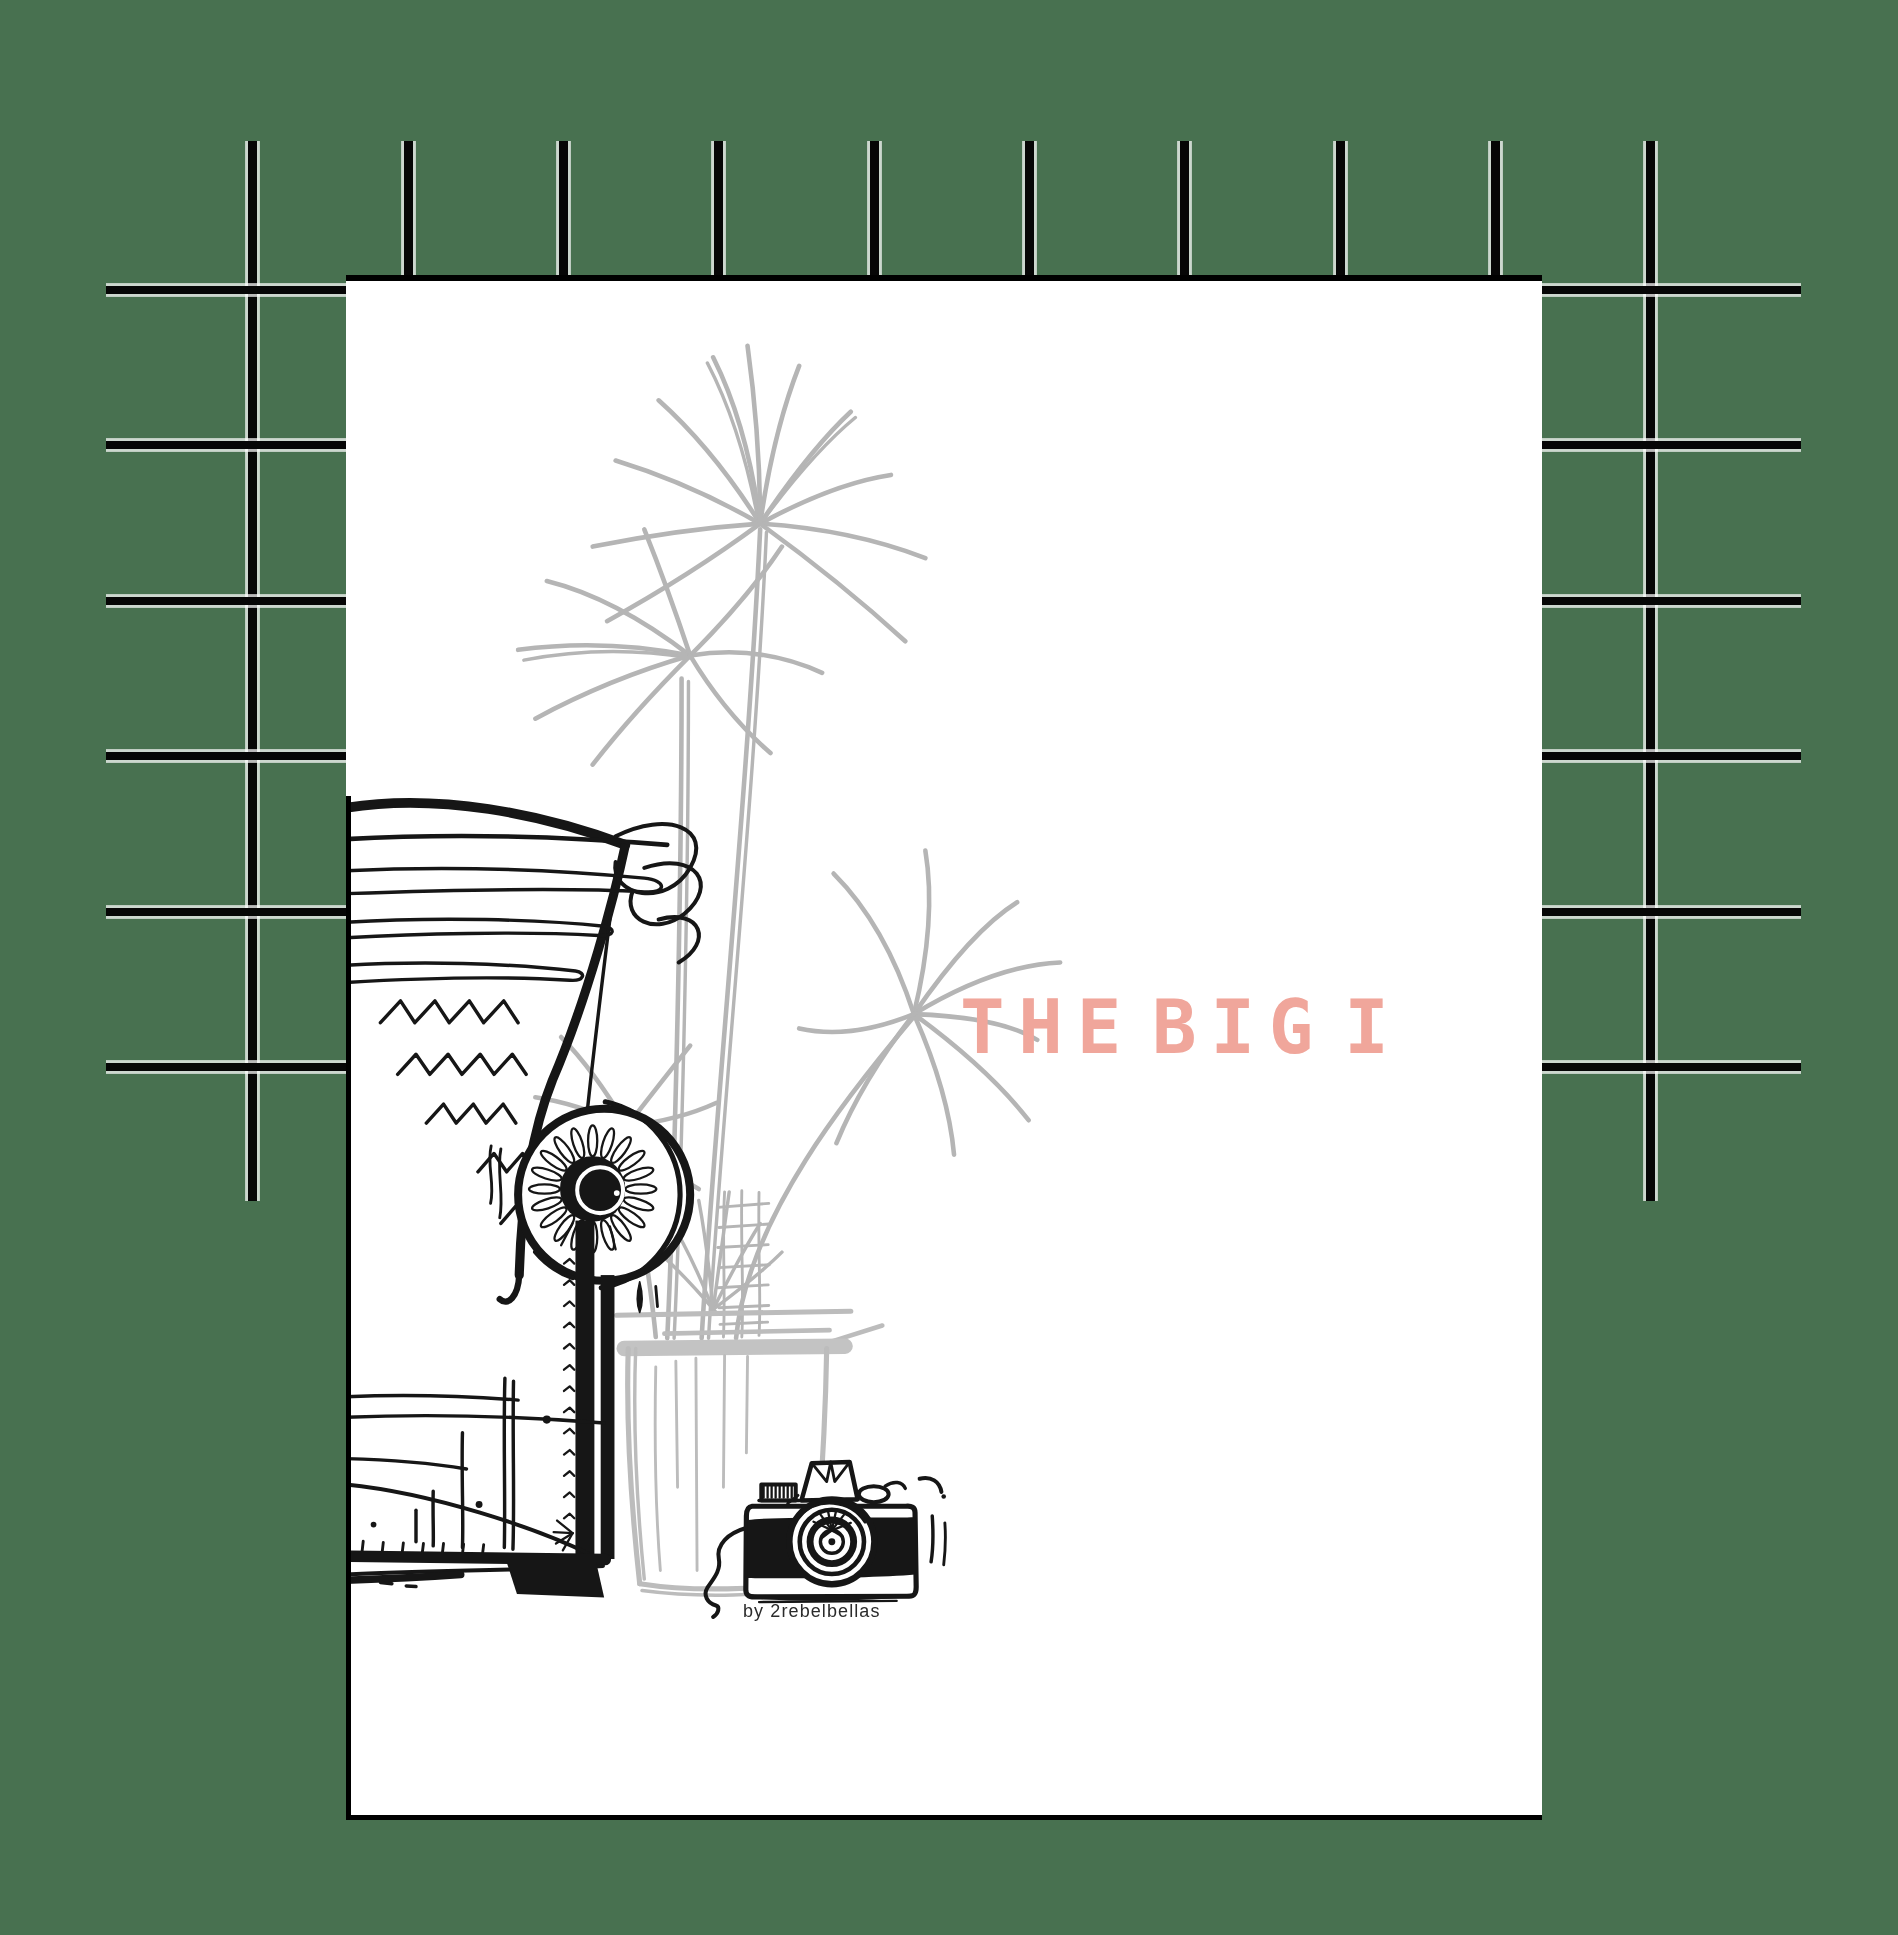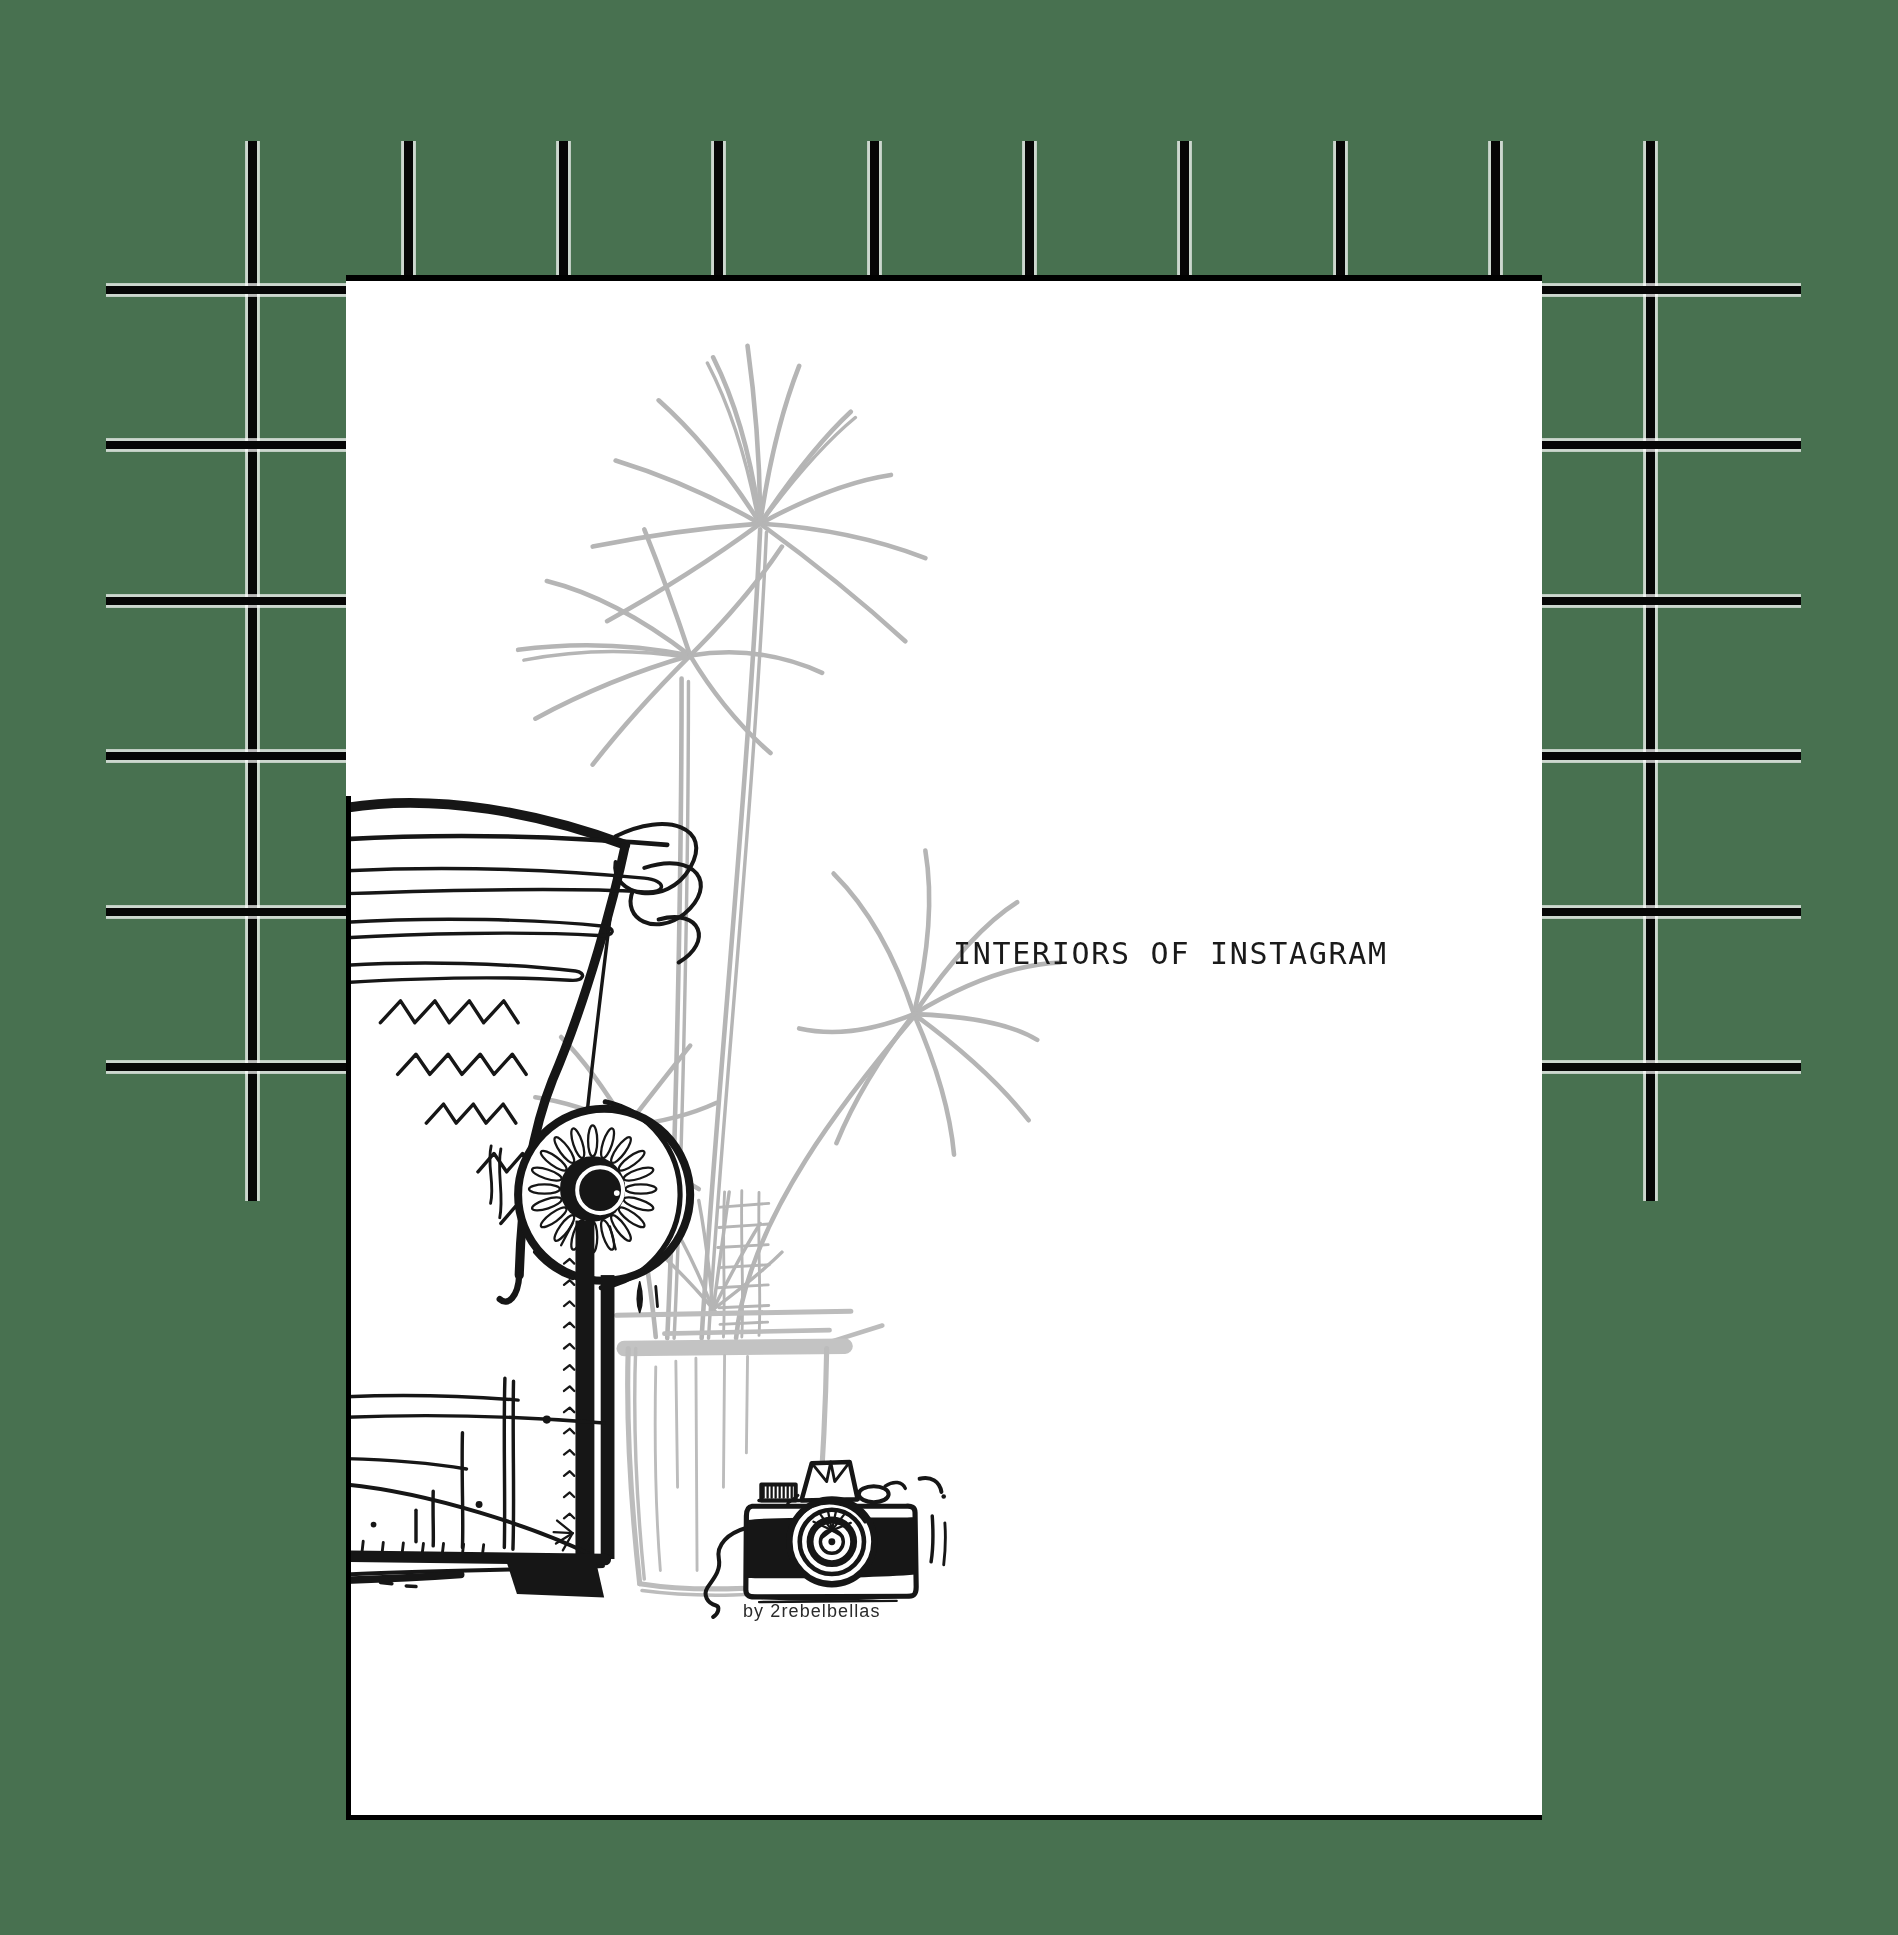--- a/index.html
+++ b/index.html
@@ -382,16 +382,20 @@
 
       <path d="M 706 2300 C 780 2308 900 2306 990 2298" stroke-width="6"></path>
       <path d="M 720 2310 L 960 2308" stroke-width="4"></path>
     </g>
   </svg>
 
   <div class="edge-top"></div>
   <div class="edge-bottom"></div>
   <div class="edge-left"></div>
 
-  <div class="kicker">INTERIORS OF INSTAGRAM</div>
+  <div class="main-title">
+    <span>THE</span>
+    <span>BIG</span>
+    <span>I</span>
+  </div>
   <div class="byline">by 2rebelbellas</div>
 </div>
 
 
 </body></html>

